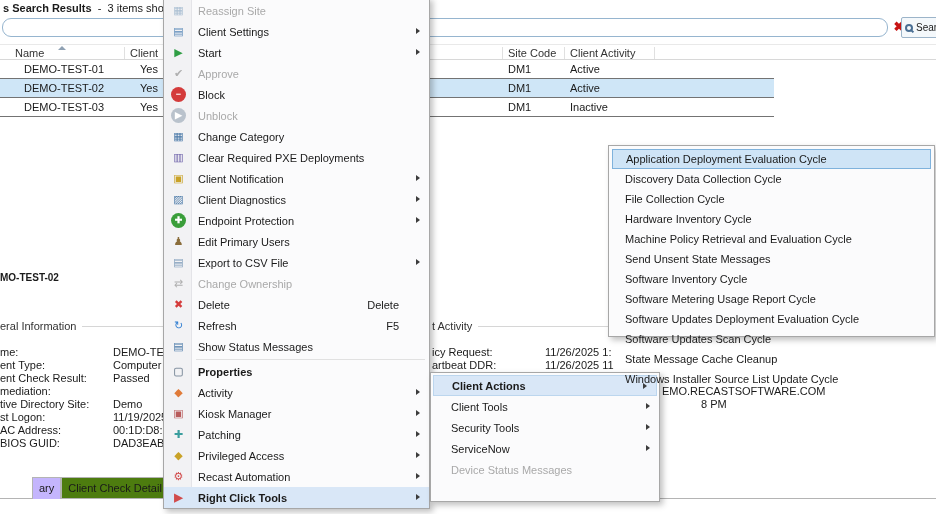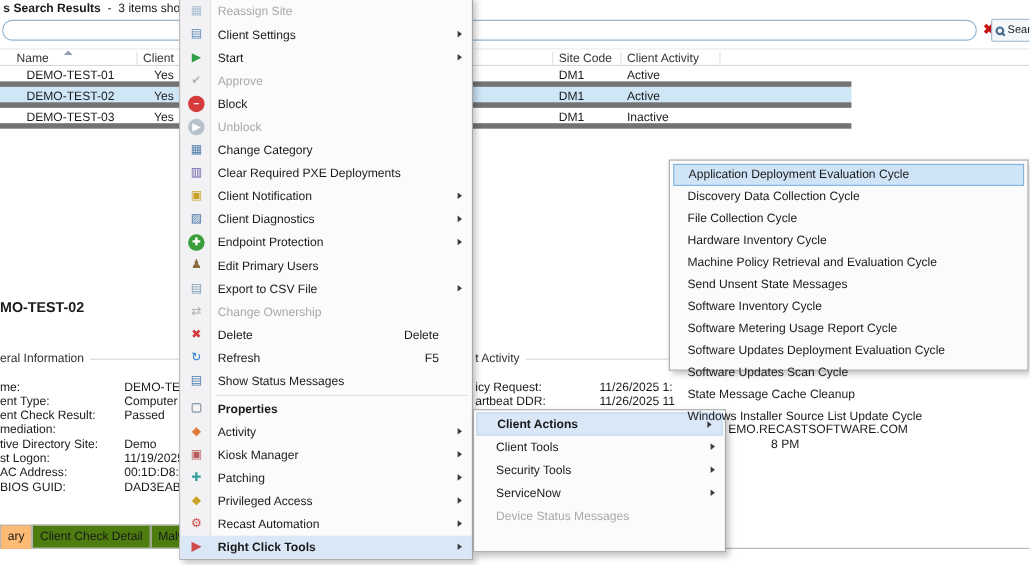--- a/index.html
+++ b/index.html
@@ -22,44 +22,44 @@
 
   
   .thead { position:absolute; left:0; top:44px; width:936px; height:16px;
            border-top:1px solid #e9e9e9; border-bottom:1px solid #d8d8d8; background:#fff; }
   .thead span { position:absolute; top:2px; color:#333; }
   .h-name{left:15px} .h-client{left:130px} .h-site{left:508px} .h-activity{left:570px}
   .sort-arrow { position:absolute; left:58px; top:1px; width:0; height:0;
                 border-left:4px solid transparent; border-right:4px solid transparent; border-bottom:4px solid #8fa1b3; }
   .hsep { position:absolute; top:2px; width:1px; height:12px; background:#e0e0e0; }
   .rows { position:absolute; left:0; top:60px; width:936px; }
-  .trow { position:relative; width:774px; height:19px; border-bottom:5px solid #737373;padding-left:12px; }
+  .trow { position:relative; width:774px; height:19px; border-bottom:1px solid #737373;padding-left:12px; }
   .trow.selected { background:#cfe6f7; }
   .trow span { position:absolute; top:3px; }
   .cell-name{left:24px} .cell-client{left:140px} .cell-site{left:508px} .cell-activity{left:570px}
 
   
-  .details-title { position:absolute; left:0; top:272px; font-size:13px; font-weight:bold; }
+  .details-title { position:absolute; left:0; top:272px; font-size:10px; font-weight:bold; }
   .section { position:absolute; top:320px; display:flex; align-items:center; gap:6px; color:#333; }
   .section .line { flex:1; height:1px; background:#d6d6d6; }
   .sec-left { left:0; width:430px; }
   .sec-right { left:432px; width:503px; }
   .fields { position:absolute; }
   .f-left { left:0; top:346px; width:430px; }
   .f-right { left:432px; top:346px; width:300px; }
   .frow { height:13px; line-height:13px; white-space:nowrap; }
   .frow .fl { display:inline-block; width:113px; }
   .frag { position:absolute; left:662px; white-space:nowrap; }
   .frag1 { top:385px; } .frag2 { top:398px;padding-left:39px; }
 
   
   .tabbar { position:absolute; left:0; top:477px; height:22px; display:flex; }
   .tab { height:21px; line-height:20px; padding:0 6px; border:1px solid #b4b4b4; border-bottom:none;
          background:#4d7c0f; white-space:nowrap; }
-  .tab.active { background:#fdba74; height:22px; position:relative; z-index:2; }
+  .tab.active { background:#c4b5fd; height:22px; position:relative; z-index:2;margin-left:32px; }
   .tabline { position:absolute; left:0; top:498px; width:936px; height:1px; background:#b4b4b4; }
 
   
   .menu { position:absolute; background:#fbfbfc; border:1px solid #a7a7a7; box-shadow:3px 3px 6px rgba(0,0,0,0.25); }
   #main-menu { left:163px; top:-3px; width:267px; height:512px; padding:2px 0 0; z-index:10; }
   #main-menu .gutter { position:absolute; left:0; top:0; bottom:0; width:28px; background:#f2f2f4; border-right:1px solid #e4e4e8; }
   .menu-item { position:relative; height:21px; display:flex; align-items:center; white-space:nowrap; }
   #main-menu .menu-item { padding-left:34px; padding-right:26px; }
   .mi-icon { position:absolute; left:7px; top:3px; width:15px; height:15px; text-align:center; line-height:15px; font-size:11px; }
   .mi-icon.bgi { border-radius:50%; font-size:9px; font-weight:bold; line-height:15px; }

